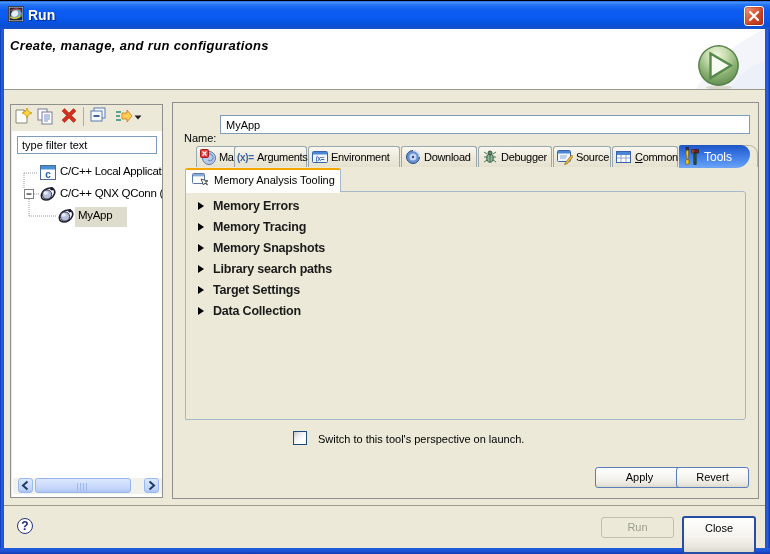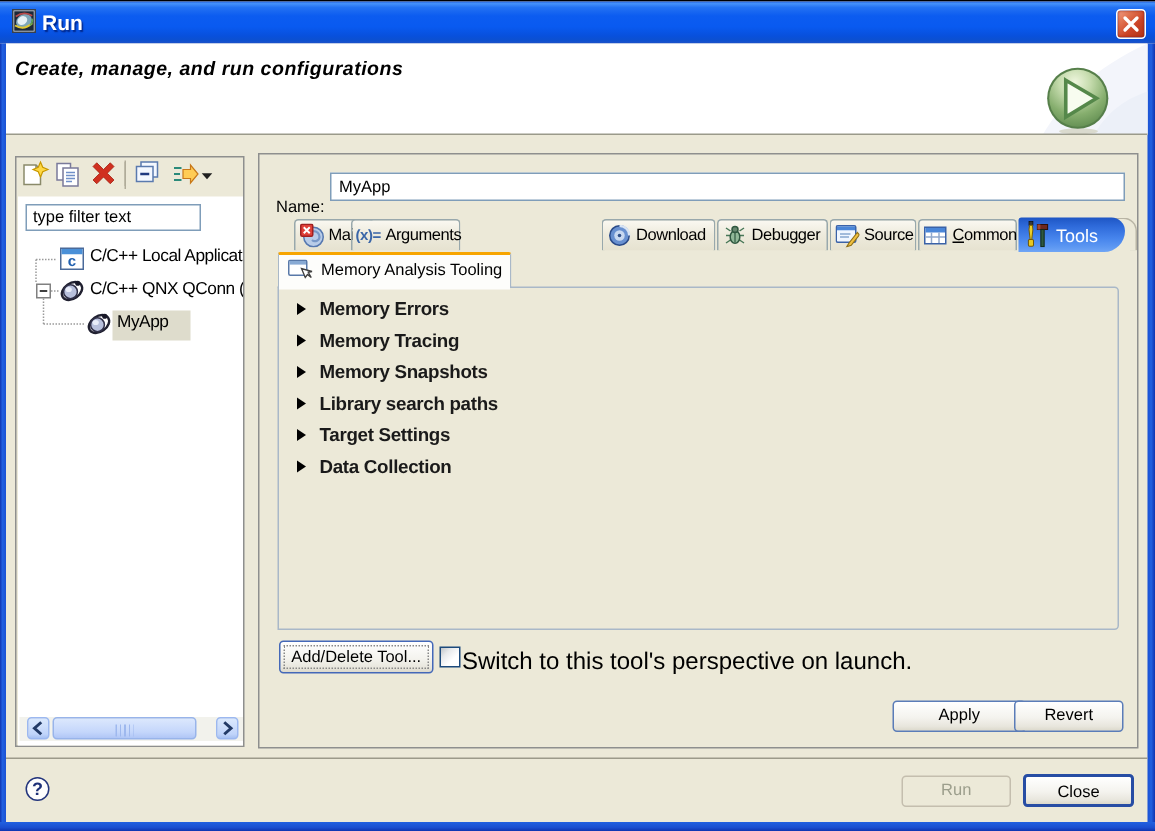--- a/index.html
+++ b/index.html
@@ -33,29 +33,29 @@
 #playicon { left:694px; top:15px; width:46px; height:46px; }
 
 
 #bottom-sep { left:4px; top:505px; width:761px; height:1px; background:#9c9a8a; }
 #help { left:17px; top:518px; width:16px; height:16px; border-radius:50%; border:1px solid #23357c; background:#fdfdfd; color:#1c2f77; font-size:12px; font-weight:bold; text-align:center; line-height:14px; }
 .xpbtn { font-size:11px; color:#000; text-align:center; border-radius:3px;
   border:1px solid #5a7cb8;
   background:linear-gradient(180deg,#ffffff 0%,#f4f3ee 55%,#e8e6dd 85%,#dcd9cc 100%);
 }
 #btn-run { left:601px; top:517px; width:73px; height:21px; border:1px solid #c4beae; border-radius:3px; background:#ece9d8; color:#9c9e8c; font-size:11px; text-align:center; line-height:19px; }
-#btn-close2 { left:682px; top:516px; width:74px; height:22px; line-height:20px; border:2px solid #274da4; }
+#btn-close2 { left:682px; top:516px; width:74px; height:38px; line-height:20px; border:2px solid #274da4; }
 #btn-apply { position:absolute; left:422px; top:364px; width:89px; height:21px; line-height:19px; }
 #btn-revert { position:absolute; left:503px; top:364px; width:73px; height:21px; line-height:19px; }
 
 
 #lpanel { left:10px; top:104px; width:153px; height:394px; border:1px solid #8e8f8e; background:#ece9d8; }
 #ltree { position:absolute; left:1px; top:26px; width:150px; height:366px; background:#fff; overflow:hidden; }
 #lsep { position:absolute; left:72px; top:2px; width:1px; height:19px; background:#b0ac9a; }
-#filterbox { position:absolute; left:5px; top:5px; width:117px; height:18px; border:1px solid #7f9db9; background:#fff; font-size:11px; color:#000; padding:2px 0 0 4px; }
+#filterbox { position:absolute; left:5px; top:5px; width:140px; height:18px; border:1px solid #7f9db9; background:#fff; font-size:11px; color:#000; padding:2px 0 0 4px; }
 .titem { position:absolute; font-size:11.5px; letter-spacing:-0.3px; color:#000; white-space:nowrap; }
 #scrollbar { position:absolute; left:1px; top:347px; width:150px; height:16px; background:#f2f2ec; }
 .sbarrow { position:absolute; top:0px; width:15px; height:15px; border:1px solid #9cb8f0; border-radius:3px;
   background:linear-gradient(180deg,#dbe9fd,#c0d4fa 80%,#a8c2f2); color:#3b5fc0; font-size:10px; text-align:center; line-height:16px; font-weight:bold;}
 #sbthumb { position:absolute; left:22px; top:0px; width:96px; height:15px; border:1px solid #98b4ea; border-radius:3px;
   background:linear-gradient(180deg,#dce8fd,#c4d6fb 70%,#b0c6f6); }
 #sbthumb:after { content:""; position:absolute; left:41px; top:3.5px; width:12px; height:8px;
   background:repeating-linear-gradient(90deg,#9eb8ee 0 1px,transparent 1px 3px); }
 
 
@@ -77,21 +77,21 @@
 
 #membox { position:absolute; left:12px; top:88px; width:561px; height:229px; border:1px solid #a9b8c8; border-radius:0 3px 3px 0; background:#ece9d8; }
 #memtab { position:absolute; left:12px; top:65px; width:156px; height:24px; background:#fdfdfb; border:1px solid #a9b8c8; border-top:2px solid #f7a500; border-radius:2px 2px 0 0; z-index:3; }
 #memtab .lab { position:absolute; left:28px; top:4px; font-size:11px; color:#000; white-space:nowrap; }
 #memtab-cover { position:absolute; left:13px; top:87px; width:154px; height:3px; background:#fdfdfb; z-index:4; }
 .mitem { position:absolute; left:40px; font-size:12.5px; font-weight:bold; color:#1a1a1a; white-space:nowrap; letter-spacing:-0.2px; }
 .mtri { position:absolute; left:25px; width:0; height:0; border-left:6px solid #000; border-top:4px solid transparent; border-bottom:4px solid transparent; }
 
 #btn-addtool { position:absolute; left:13px; top:324px; width:103px; height:22px; line-height:20px; border-color:#4468b8; }
 #chk { position:absolute; left:120px; top:328px; width:14px; height:14px; border:1px solid #1c4a7c; background:linear-gradient(135deg,#c0c4c8 0%,#e8eaec 30%,#fff 65%); }
-#chklbl { position:absolute; left:135px; top:330px; font-size:16px; color:#000; }
+#chklbl { position:absolute; left:145px; top:330px; font-size:11px; color:#000; }
 </style>
 </head>
 <body>
 <div class="abs" id="frame-top"></div>
 <div class="abs" id="titlebar"></div>
 <div class="abs" id="border-left"></div>
 <div class="abs" id="border-right"></div>
 <div class="abs" id="border-bottom"></div>
 <div class="abs" id="title-icon">
 <svg width="16" height="16" viewBox="0 0 16 16">
@@ -227,20 +227,28 @@
           <circle cx="9" cy="9" r="6.5" fill="#b8cce8" stroke="#5578b0"></circle>
           <path d="M5 9 a4 4 0 0 1 8 0 a3 3 0 0 1 -5 2" fill="none" stroke="#7898c8" stroke-width="1.5"></path>
           <rect x="0.5" y="0.5" width="8" height="8" rx="1" fill="#e04038" stroke="#a02020"></rect>
           <path d="M2.5 2.5 l4 4 m0 -4 l-4 4" stroke="#fff" stroke-width="1.3"></path>
         </svg>
         <span class="lab">Main</span>
       </div>
     <div class="tab" style="left:54px;width:73px">
         <span style="position:absolute;left:2px;top:5px;font-size:10px;font-weight:bold;color:#3a66a8">(x)=</span>
         <span class="lab">Arguments</span>
+      </div>
+    <div class="tab" style="left:128px;width:92px">
+        <svg width="16" height="16" viewBox="0 0 16 16">
+          <rect x="0.5" y="2.5" width="15" height="11" rx="1" fill="#f0f6ff" stroke="#3a62a8"></rect>
+          <rect x="1" y="3" width="14" height="2.5" fill="#4a86d8"></rect>
+          <text x="8" y="11.5" font-size="6.5" font-weight="bold" fill="#3a66a8" text-anchor="middle" font-family="Liberation Sans">(x=</text>
+        </svg>
+        <span class="lab">Environment</span>
       </div>
     <div class="tab" style="left:221px;width:76px">
         <svg width="16" height="16" viewBox="0 0 16 16">
           <circle cx="8" cy="8" r="6.5" fill="#6890d0" stroke="#2a4a88"></circle>
           <circle cx="8" cy="8" r="3.5" fill="#c8d8f0"></circle>
           <circle cx="8" cy="8" r="1.2" fill="#30508a"></circle>
           <path d="M8 1.5 a6.5 6.5 0 0 1 6.5 6.5" stroke="#d8e4f4" stroke-width="1.5" fill="none"></path>
         </svg>
         <span class="lab">Download</span>
       </div>
@@ -297,21 +305,20 @@
   <div class="mitem" style="top:138px">Memory Snapshots</div>
   <div class="mitem" style="top:159px">Library search paths</div>
   <div class="mitem" style="top:180px">Target Settings</div>
   <div class="mitem" style="top:201px">Data Collection</div>
   <div class="mtri" style="top:99px"></div>
   <div class="mtri" style="top:120px"></div>
   <div class="mtri" style="top:141px"></div>
   <div class="mtri" style="top:162px"></div>
   <div class="mtri" style="top:183px"></div>
   <div class="mtri" style="top:204px"></div>
-  <div class="xpbtn" id="btn-addtool"><div style="position:absolute;left:2px;top:2px;right:2px;bottom:2px;border:1px dotted #888;"></div>Add/Delete Tool...</div>
   <div id="chk"></div>
   <div id="chklbl">Switch to this tool's perspective on launch.</div>
   <div class="xpbtn" id="btn-apply">Apply</div>
   <div class="xpbtn" id="btn-revert">Revert</div>
 </div>
 
 <div class="abs" id="bottom-sep"></div>
 <div class="abs" id="help">?</div>
 <div class="abs" id="btn-run">Run</div>
 <div class="abs xpbtn" id="btn-close2">Close</div>

